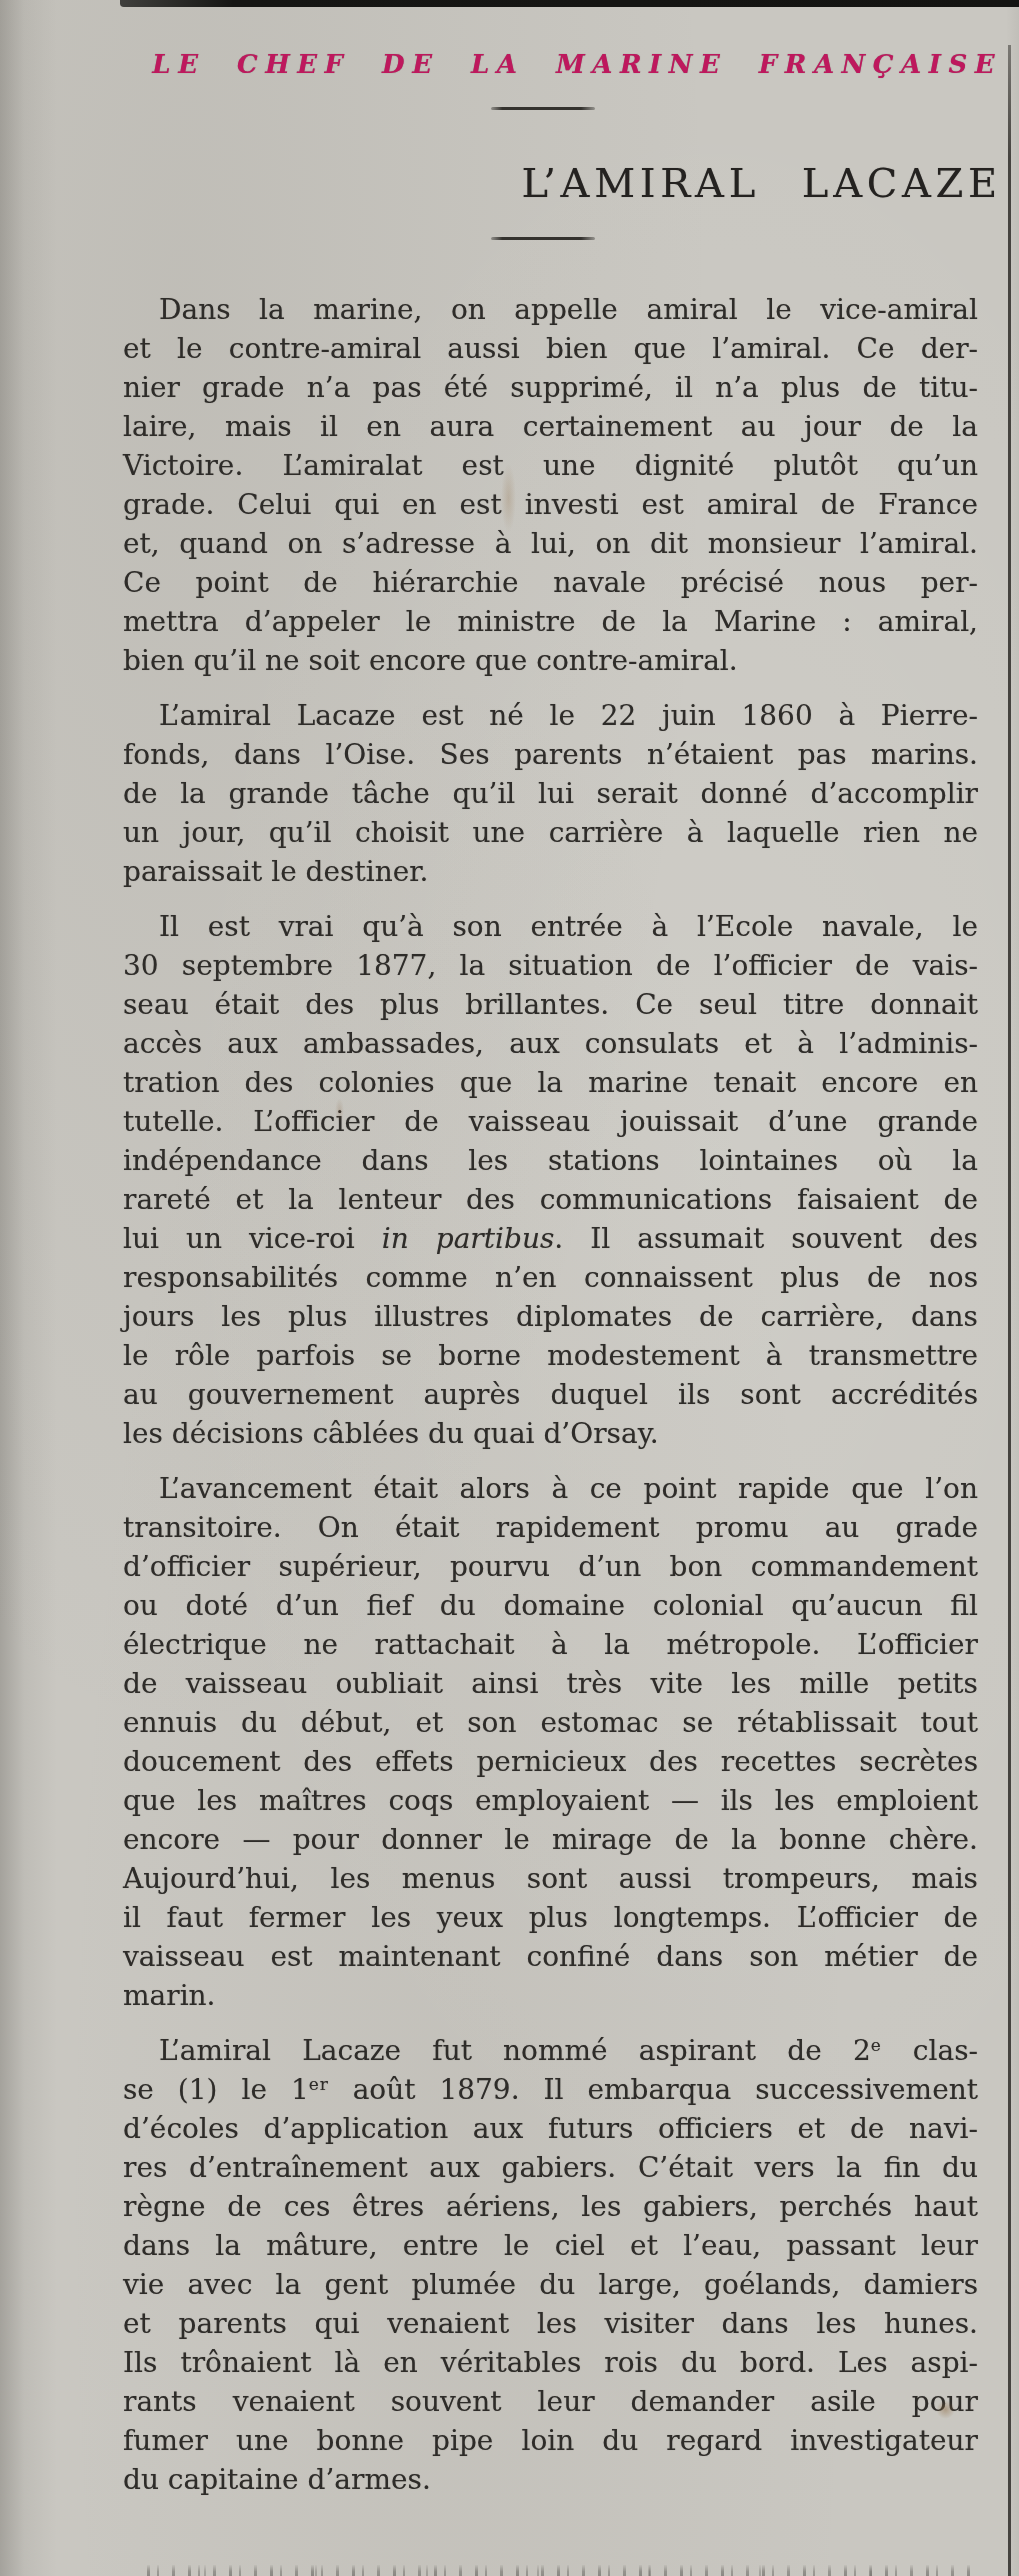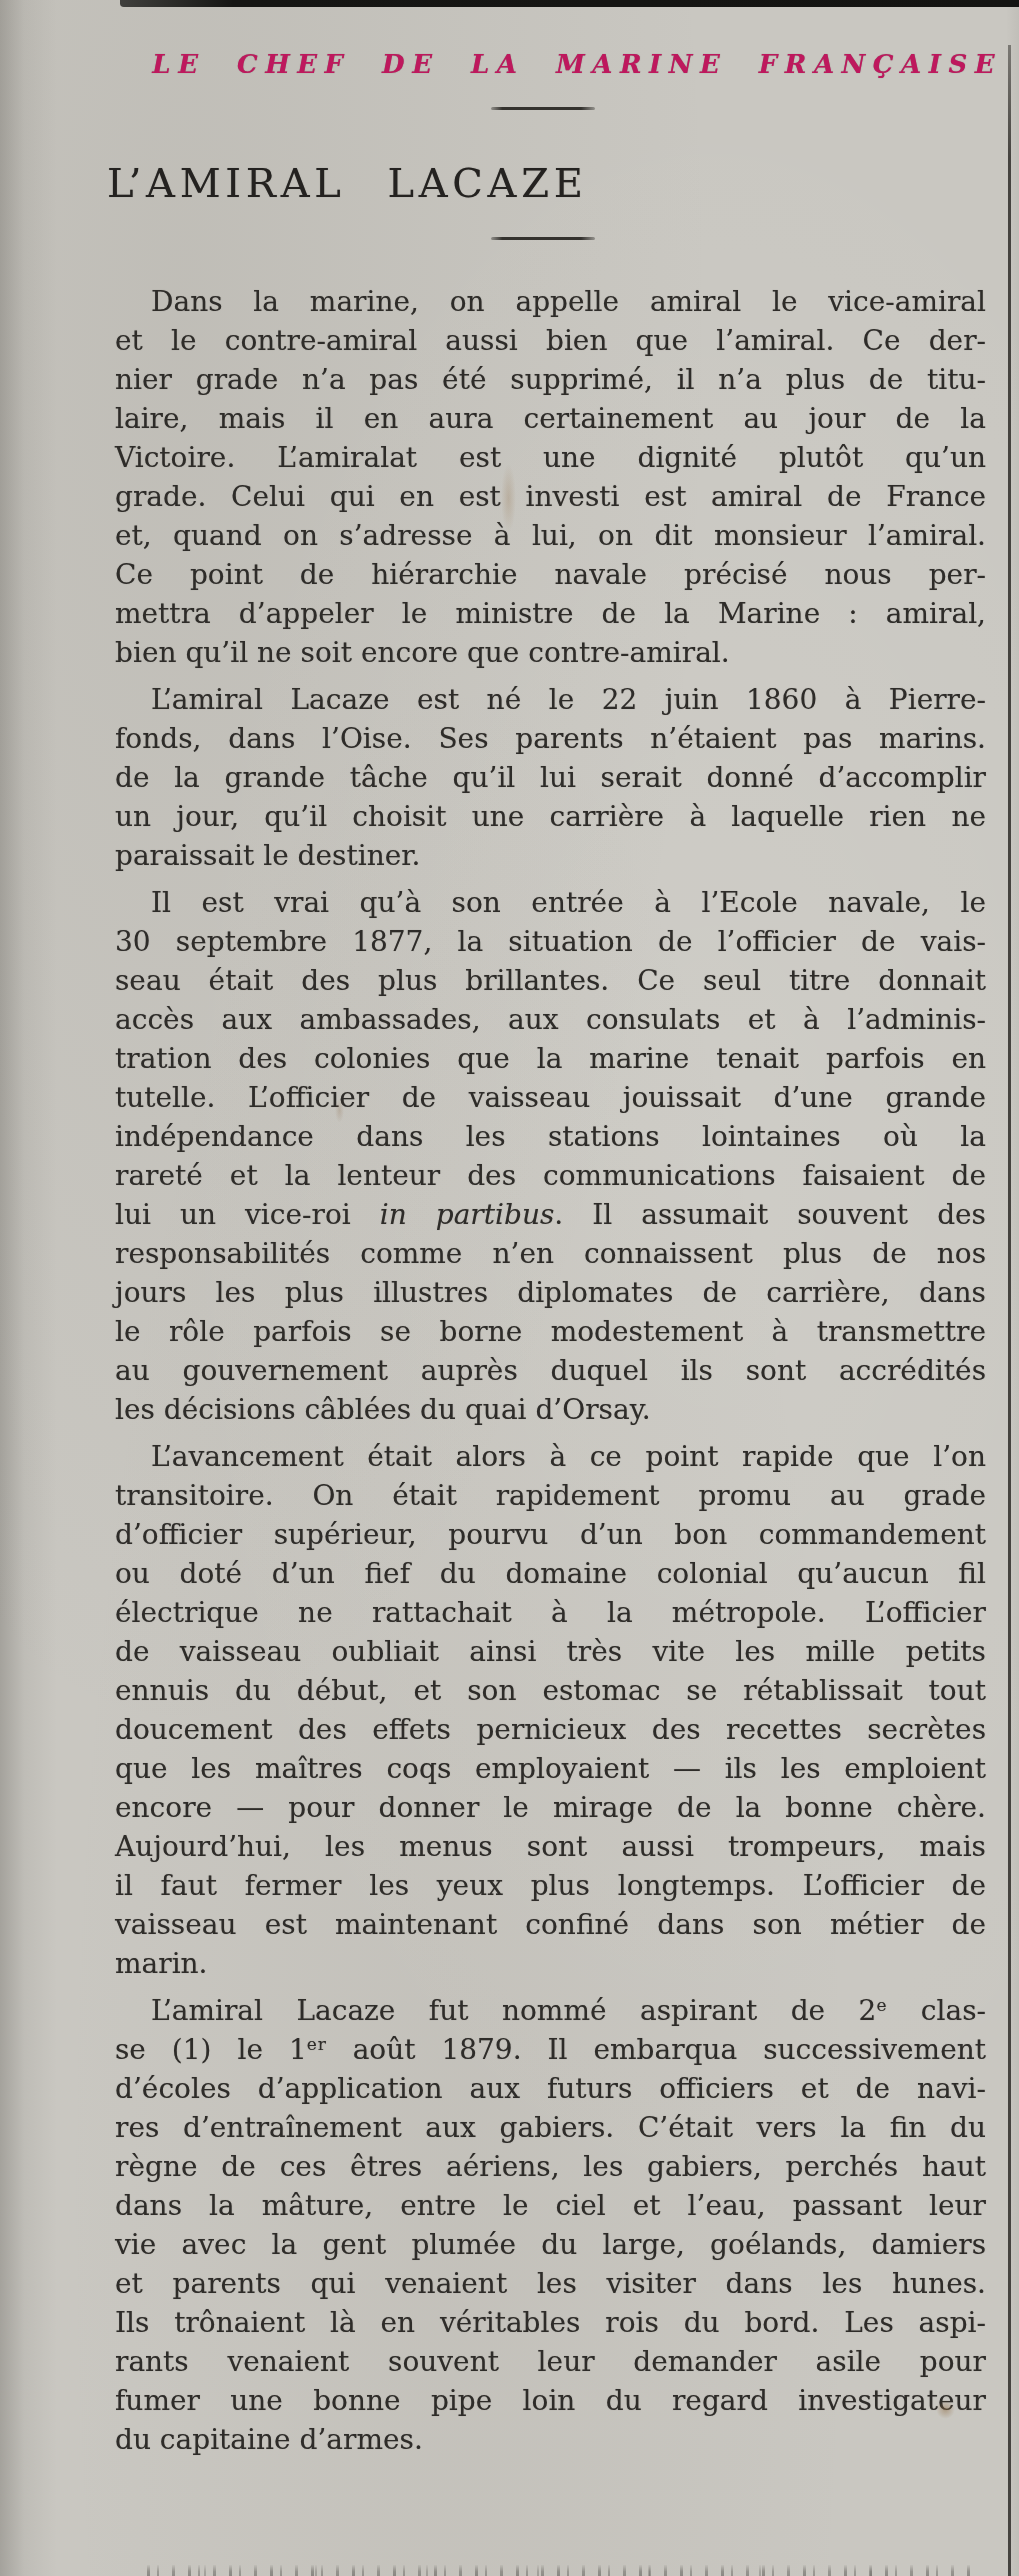--- a/index.html
+++ b/index.html
@@ -36,32 +36,32 @@
   }
   .rule {
     position: absolute; left: 491px; width: 104px; height: 2.8px;
     background: linear-gradient(90deg, rgba(50,48,44,.35), #34322e 11.3px, #34322e 90px, rgba(50,48,44,.35));
     border-radius: 1.9px;
   }
   .rule-top   { top: 107px; }
   .rule-title { top: 237px; }
   .article-title {
     position: absolute; top: 160px; left: 107px; width: 895px;
-    text-align: left;
+    text-align: right;
     font-size: 40px; font-weight: 500;
     letter-spacing: 4.7px; word-spacing: 24.5px;
     color: #242220;
     text-shadow: 0 0 0.9px rgba(36,34,32,.4);
   }
   .article-body {
     position: absolute; top: 274px; left: 107px; width: 887px;
     font-size: 28px; line-height: 39px;
     text-shadow: 0 0 0.9px rgba(46,44,41,.35);
   }
-  .para { margin: 8px; }
+  .para { margin: 16px; }
   .line { text-align: justify; text-align-last: justify; white-space: normal; }
   .line.first { text-indent: 36px; }
   .line.last { text-align-last: left; }
   .line em { font-style: italic; }
   .line sup { font-size: 17px; line-height: 0; vertical-align: 9.4px; letter-spacing: 0.9px; }
   .bottom-partial-line {
     position: absolute; top: 2565px; left: 147px; width: 829px; height: 11.3px;
     background:
       repeating-linear-gradient(90deg,
         rgba(46,44,40,.55) 0 2.8px, transparent 2.8px 10.4px,
@@ -118,21 +118,21 @@
       <div class="line">fonds, dans l’Oise. Ses parents n’étaient pas marins.</div>
       <div class="line">de la grande tâche qu’il lui serait donné d’accomplir</div>
       <div class="line">un jour, qu’il choisit une carrière à laquelle rien ne</div>
       <div class="line last">paraissait le destiner.</div>
     </div>
     <div class="para">
       <div class="line first">Il est vrai qu’à son entrée à l’Ecole navale, le</div>
       <div class="line">30 septembre 1877, la situation de l’officier de vais-</div>
       <div class="line">seau était des plus brillantes. Ce seul titre donnait</div>
       <div class="line">accès aux ambassades, aux consulats et à l’adminis-</div>
-      <div class="line">tration des colonies que la marine tenait parfois en</div>
+      <div class="line">tration des colonies que la marine tenait encore en</div>
       <div class="line">tutelle. L’officier de vaisseau jouissait d’une grande</div>
       <div class="line">indépendance dans les stations lointaines où la</div>
       <div class="line">rareté et la lenteur des communications faisaient de</div>
       <div class="line">lui un vice-roi <em>in partibus</em>. Il assumait souvent des</div>
       <div class="line">responsabilités comme n’en connaissent plus de nos</div>
       <div class="line">jours les plus illustres diplomates de carrière, dans</div>
       <div class="line">le rôle parfois se borne modestement à transmettre</div>
       <div class="line">au gouvernement auprès duquel ils sont accrédités</div>
       <div class="line last">les décisions câblées du quai d’Orsay.</div>
     </div>

